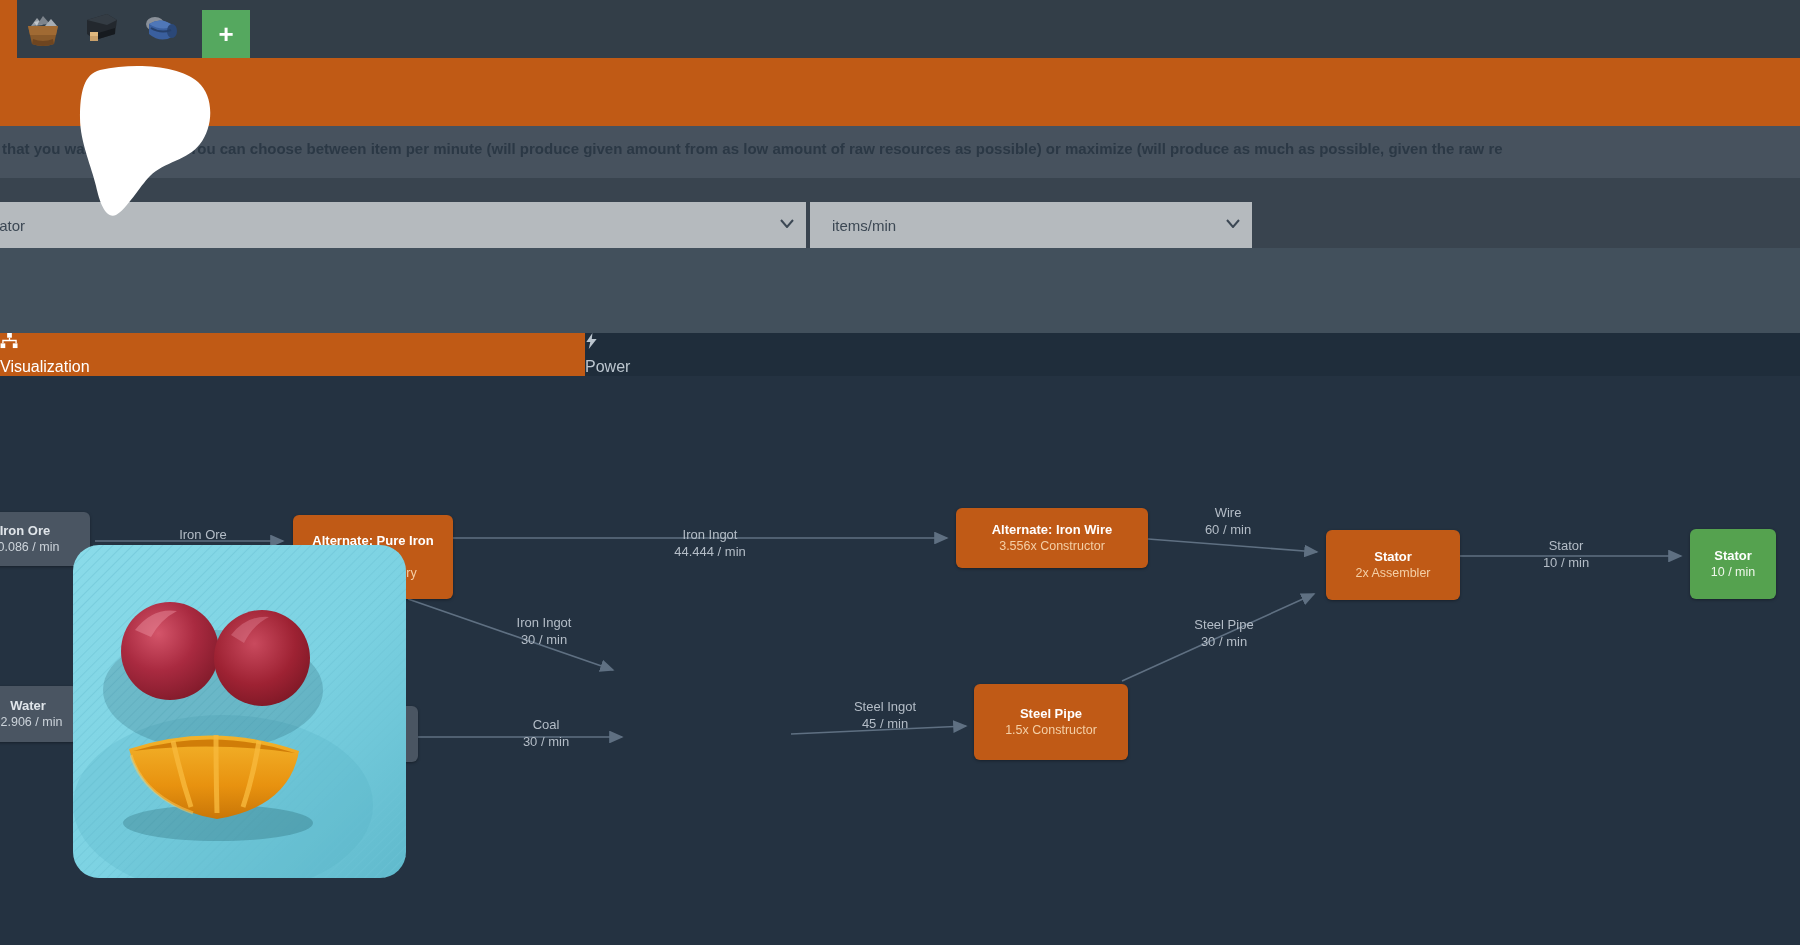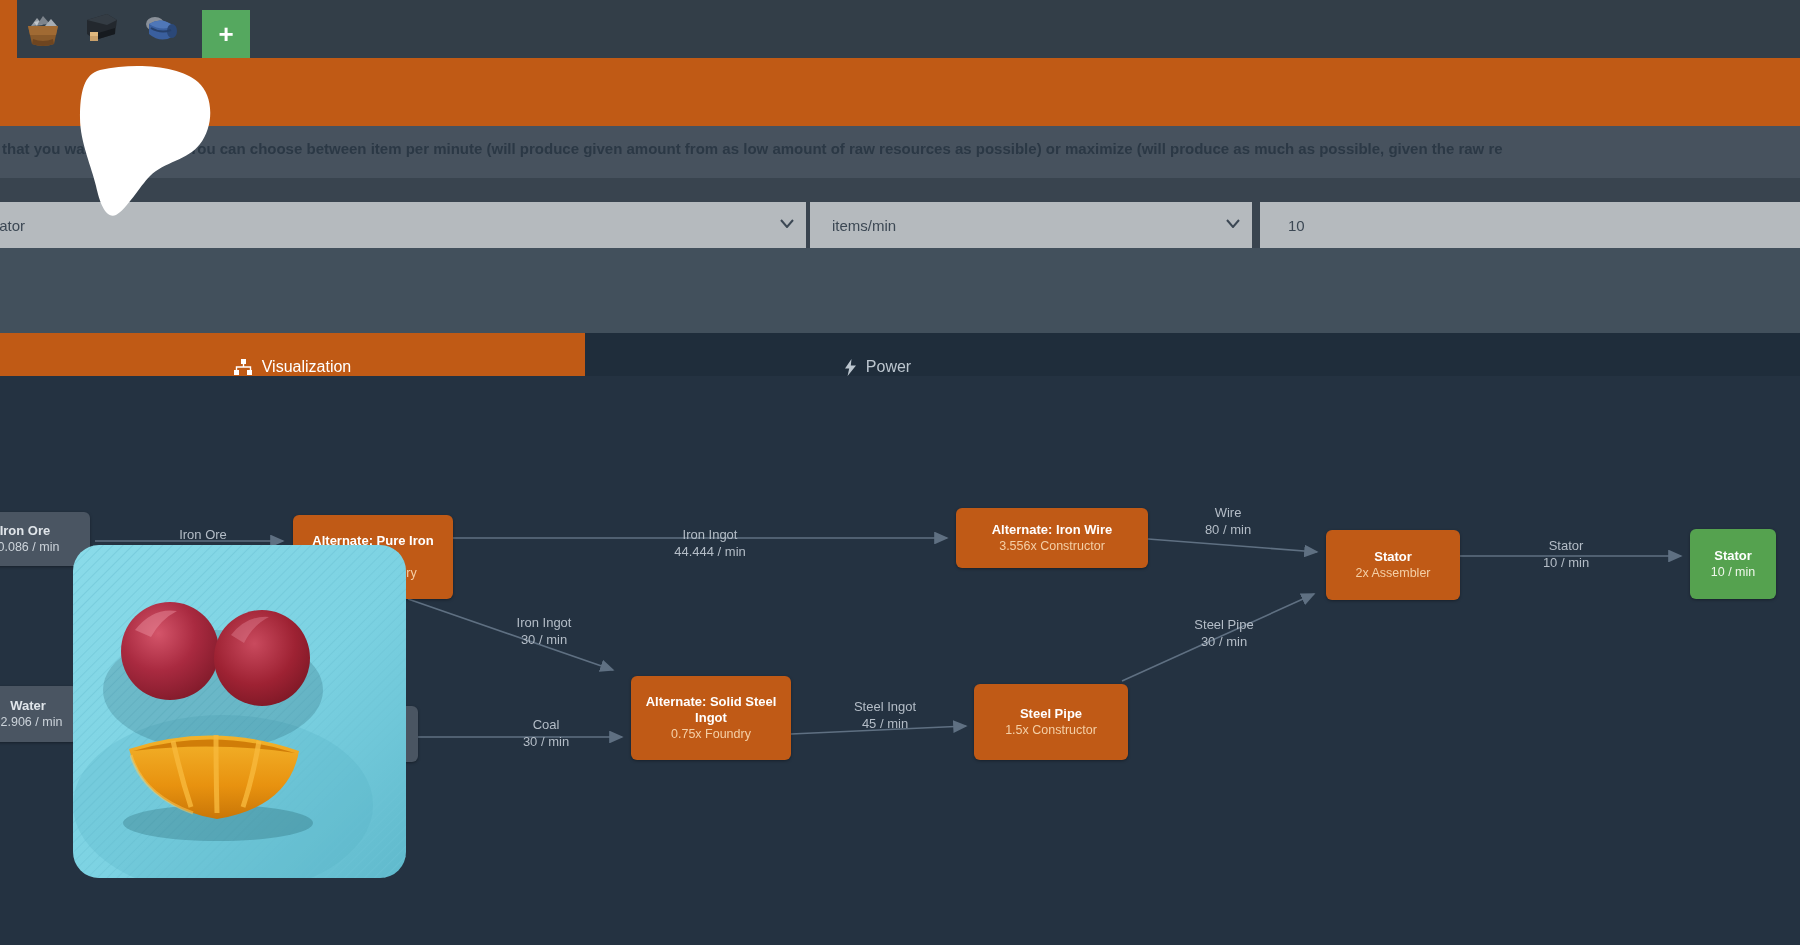--- a/index.html
+++ b/index.html
@@ -26,21 +26,21 @@
   .sel-product .val{margin-left:-15px;}
   .sel-mode{left:810px;width:442px;padding-left:22px;}
   .amount-input{position:absolute;left:1260px;top:0;width:540px;height:46px;background:#B5BABE;border:none;color:#3C4854;font-size:15px;padding-left:28px;outline:none;}
 
   .lower-band{position:absolute;left:0;top:248px;width:1800px;height:85px;background:#42505C;}
   .add-product{position:absolute;left:-75px;top:250px;width:881px;height:42px;background:#3B4752;border:1px solid #4C9654;color:#57B560;font-size:15px;font-weight:600;display:flex;align-items:center;justify-content:center;gap:6px;cursor:pointer;}
   .add-product .plus{font-size:17px;font-weight:bold;}
 
   
   .viewtabs{position:absolute;left:0;top:333px;width:1800px;height:43px;background:#1F2D3B;display:flex;}
-  .viewtab{width:585px;height:43px;display:flex;align-items:flex-end;justify-content:center;gap:9px;color:#BCC6CF;font-size:16px;cursor:pointer;}
+  .viewtab{width:585px;height:43px;display:flex;align-items:flex-start;justify-content:center;gap:9px;color:#BCC6CF;font-size:16px;cursor:pointer;flex-direction:column;}
   .viewtab.active{background:#C05A15;color:#FFFFFF;}
 
   
   .canvas{position:absolute;left:0;top:376px;width:1800px;height:569px;background:#243241;}
   #edges{position:absolute;left:0;top:0;width:1800px;height:945px;z-index:1;}
   .node{position:absolute;z-index:2;border-radius:6px;display:flex;flex-direction:column;align-items:center;justify-content:center;text-align:center;line-height:16px;box-shadow:0 1px 3px rgba(0,0,0,.35);cursor:pointer;}
   .node .t{font-size:13px;font-weight:bold;}
   .node .s{font-size:12.5px;}
   .node-gray{background:#4A5562;}
   .node-gray .t{color:#E0E5EA;} .node-gray .s{color:#CCD3DA;}
@@ -112,21 +112,20 @@
       <svg class="chev" width="14" height="9" viewBox="0 0 14 9">
         <polyline points="1,1 7,8 13,1" fill="none" stroke="#3C4854" stroke-width="2"></polyline>
       </svg>
     </div>
     <div class="sel sel-mode">
       <span class="val">items/min</span>
       <svg class="chev" width="14" height="9" viewBox="0 0 14 9">
         <polyline points="1,1 7,8 13,1" fill="none" stroke="#3C4854" stroke-width="2"></polyline>
       </svg>
     </div>
-    <input class="amount-input" value="10" style="">
   </div>
 
   <div class="lower-band">
     <div class="add-product">
       <span class="plus">+</span>
       <span>Add product</span>
     </div>
   </div>
 
   <div class="viewtabs">
@@ -189,40 +188,36 @@
     <div class="s">10 / min</div>
   </div>
   <div class="node node-gray" style="left:-22px;top:686px;width:100px;height:56px;">
     <div class="t">Water</div>
     <div class="s">22.906 / min</div>
   </div>
   <div class="node node-gray" style="left:330px;top:706px;width:88px;height:56px;">
     <div class="t">Coal</div>
     <div class="s">30 / min</div>
   </div>
-  <div class="node node-orange" style="left:631px;top:676px;width:160px;height:84px;padding:4px 8px;">
-    <div class="t">Alternate: Solid Steel Ingot</div>
-    <div class="s">0.75x Foundry</div>
-  </div>
   <div class="node node-orange" style="left:974px;top:684px;width:154px;height:76px;">
     <div class="t">Steel Pipe</div>
     <div class="s">1.5x Constructor</div>
   </div>
 
   <div class="elabel" style="left:158px;top:526px;width:90px;">
     <div>Iron Ore</div>
       <div>40.086 / min</div>
   </div>
   <div class="elabel" style="left:662px;top:526px;width:96px;">
     <div>Iron Ingot</div>
       <div>44.444 / min</div>
   </div>
   <div class="elabel" style="left:1183px;top:504px;width:90px;">
     <div>Wire</div>
-      <div>80 / min</div>
+      <div>60 / min</div>
   </div>
   <div class="elabel" style="left:1520px;top:537px;width:92px;">
     <div>Stator</div>
       <div>10 / min</div>
   </div>
   <div class="elabel" style="left:498px;top:614px;width:92px;">
     <div>Iron Ingot</div>
       <div>30 / min</div>
   </div>
   <div class="elabel" style="left:1176px;top:616px;width:96px;">

